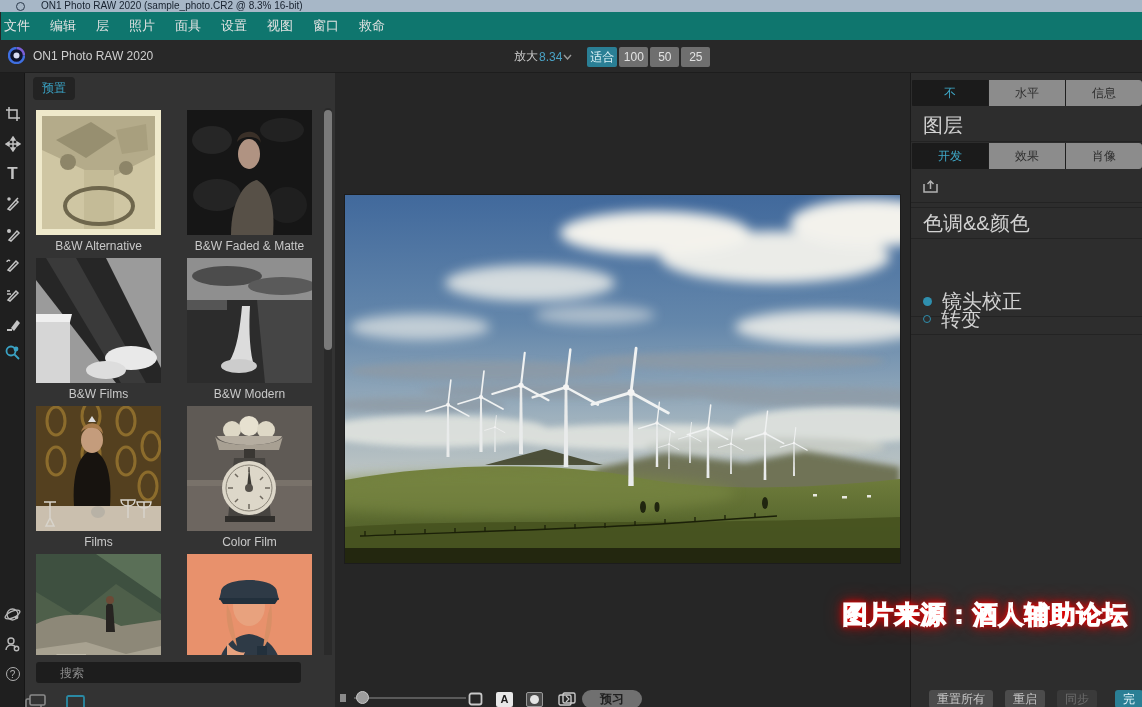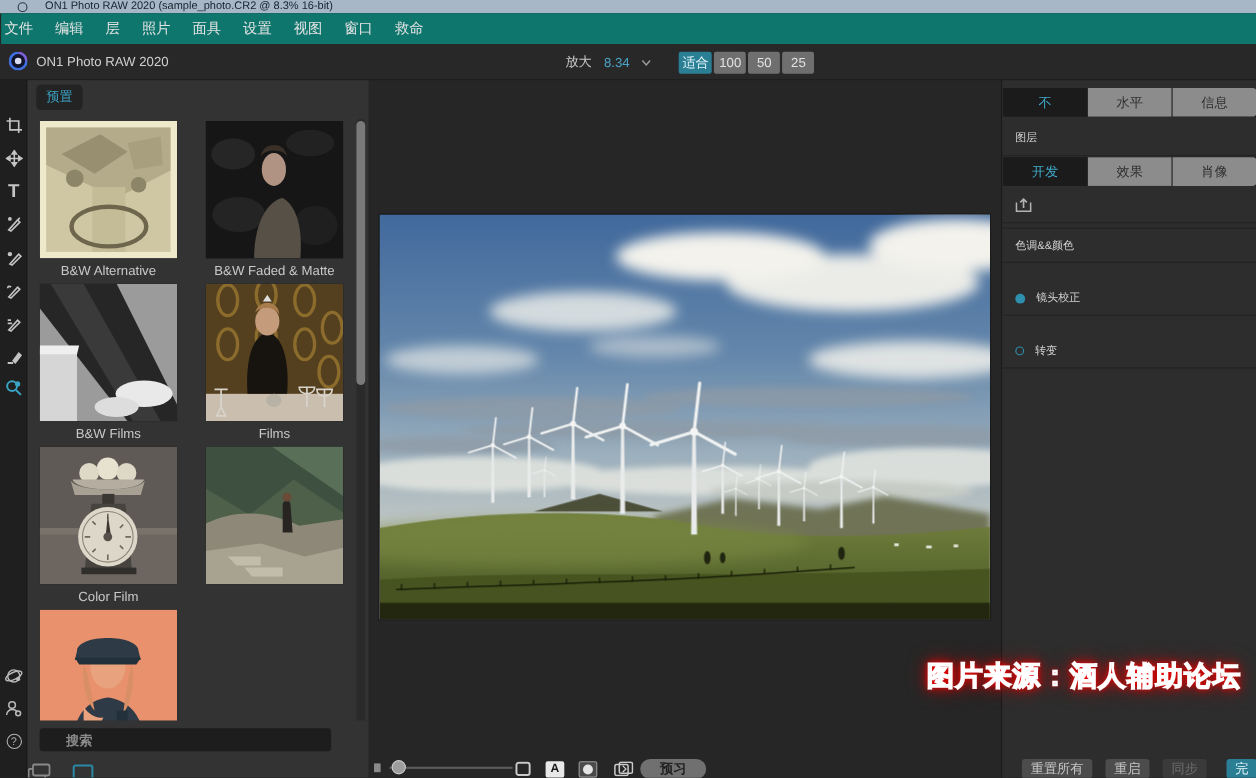--- a/index.html
+++ b/index.html
@@ -16,21 +16,21 @@
   
   .menubar { position:absolute; left:1px; top:12px; width:1142px; height:28px;
     background:#0f766e; display:flex; align-items:center; gap:0; padding-left:3px; }
   .menubar .mitem { color:#e3e3e3; font-size:13px; padding:0 12px 0 0; margin-right:8px; cursor:default; }
 
   
   .appbar { position:absolute; left:0; top:40px; width:1142px; height:33px;
     background:#282828; border-bottom:1px solid #1d1d1d; }
   .brand { position:absolute; left:8px; top:7px; display:flex; align-items:center; gap:8px;justify-content:flex-end; }
   .brand .name { color:#cfcfcf; font-size:12px; }
-  .zoomctl { position:absolute; left:514px; top:6px; height:21px; display:flex; align-items:center; gap:11px; }
+  .zoomctl { position:absolute; left:514px; top:6px; height:21px; display:flex; align-items:center; gap:1px; }
   .zoomctl .lbl { color:#c9c9c9; font-size:12px; }
   .zoomctl .val { color:#4aa3c6; font-size:12px; }
   .segfit { display:flex; gap:2px; margin-left:14px; }
   .segfit .seg { min-width:29px; height:20px; line-height:20px; text-align:center;
     font-size:12px; background:#6f6f6f; color:#e2e2e2; border-radius:2px; padding:0 3px; }
   .segfit .seg.first { background:#2a7f95; color:#dff3f8; }
 
   
   .rail { position:absolute; left:0; top:73px; width:25px; height:634px;
     background:#1f1f1f; border-right:1px solid #161616; }
@@ -57,42 +57,42 @@
   .cell .thumb svg { display:block; }
   .cell .tlabel { height:22px; line-height:22px; text-align:center; color:#c9c9c9; font-size:12px;
     white-space:nowrap; overflow:hidden; }
   .pscroll { position:absolute; right:3px; top:35px; width:8px; height:572px;
     background:#2a2a2a; border-radius:4px; }
   .pscroll .pthumb { position:absolute; left:0; top:2px; width:8px; height:240px;
     background:#7a7a7a; border-radius:4px; }
   .searchrow { position:absolute; left:0; top:582px; width:310px; height:38px; background:#333333; }
   .searchbox { position:absolute; left:11px; top:7px; width:265px; height:21px;
     background:#1d1d1d; border:none; border-radius:3px; color:#cfcfcf;
-    font-size:12px; padding-left:24px; outline:none;font-weight:bold; }
+    font-size:12px; padding-left:24px; outline:none; }
   .searchbox::placeholder { color:#8b8b8b; }
   .searchicon { position:absolute; left:17px; top:11px; pointer-events:none; color:#9a9a9a; }
   .modetoggles { position:absolute; left:0; top:620px; width:310px; height:14px; }
 
   
   .canvas { position:absolute; left:336px; top:73px; width:574px; height:634px; background:#262626; }
   .photo { position:absolute; left:9px; top:122px; width:555px; height:368px;
     box-shadow:0 0 0 1px #1c1c1c; }
 
   
   .rightpanel { position:absolute; left:910px; top:73px; width:232px; height:634px;
     background:#2d2d2d; border-left:1px solid #1a1a1a; }
   .segrow { position:absolute; left:1px; width:230px; height:26px; display:flex; gap:1px;
     background:#1f1f1f; }
   .segrow .stab { flex:1; background:#8c8c8c; color:#2e2e2e; font-size:12px;
     display:flex; align-items:center; justify-content:center; }
   .segrow .stab.sel { background:#1b1b1b; color:#3fa9c9; }
   .segrow .stab.r0l { border-radius:3px 0 0 3px; }
   .segrow .stab.r0r { border-radius:0 3px 3px 0; }
   .prow { position:absolute; left:0; width:232px; border-bottom:1px solid #232323;
-    display:flex; align-items:center; color:#d2d2d2; font-size:10px; padding-left:12px; }
+    display:flex; align-items:center; color:#d2d2d2; font-size:20px; padding-left:12px; }
   .bullet { width:9px; height:9px; border-radius:50%; margin-right:10px; flex:0 0 auto; }
   .bullet.on { background:#2f8fae; }
   .bullet.off { border:1.5px solid #2f8fae; width:8px; height:8px; }
 
   
   .bottombar { position:absolute; left:336px; top:685px; width:806px; height:22px; }
   .slidertrack { position:absolute; left:18px; top:12px; width:112px; height:2px; background:#5a5a5a; }
   .sliderknob { position:absolute; left:20px; top:6px; width:13px; height:13px;
     background:#9d9d9d; border-radius:50%; border:1px solid #c9c9c9; }
   .minirect { position:absolute; left:4px; top:9px; width:6px; height:8px; background:#8a8a8a; }
@@ -285,20 +285,36 @@
             <path d="M10 0 H40 L110 125 H85 Z" fill="#3a3a3a"></path>
             <rect x="0" y="60" width="34" height="65" fill="#d6d6d6"></rect>
             <path d="M0 56 H36 L34 64 H0 Z" fill="#efefef"></path>
             <ellipse cx="95" cy="100" rx="26" ry="12" fill="#e9e9e9"></ellipse>
             <ellipse cx="70" cy="112" rx="20" ry="9" fill="#dddddd"></ellipse>
           </svg>
         </div>
         <div class="tlabel">B&amp;W Films</div>
       </div>
 
+      <div class="cell">
+        <div class="thumb">
+          <svg width="125" height="125" viewBox="0 0 125 125">
+            <rect width="125" height="125" fill="#353535"></rect>
+            <rect width="125" height="42" fill="#8f8f8f"></rect>
+            <ellipse cx="40" cy="18" rx="35" ry="10" fill="#4c4c4c"></ellipse>
+            <ellipse cx="95" cy="28" rx="34" ry="9" fill="#5a5a5a"></ellipse>
+            <path d="M0 42 H125 V125 H0 Z" fill="#2c2c2c"></path>
+            <path d="M70 42 H125 V125 H78 Z" fill="#454545"></path>
+            <path d="M55 48 C53 70 50 92 42 104 L66 104 C62 88 62 64 63 48 Z" fill="#dcdcdc"></path>
+            <ellipse cx="52" cy="108" rx="18" ry="7" fill="#cccccc"></ellipse>
+            <rect x="0" y="42" width="40" height="10" fill="#555555"></rect>
+          </svg>
+        </div>
+        <div class="tlabel">B&amp;W Modern</div>
+      </div>
 
       <div class="cell">
         <div class="thumb">
           <svg width="125" height="125" viewBox="0 0 125 125">
             <rect width="125" height="125" fill="#54401f"></rect>
             <g fill="none" stroke="#8c6c2c" stroke-width="3">
               <ellipse cx="20" cy="15" rx="9" ry="14"></ellipse>
                 <ellipse cx="20" cy="55" rx="9" ry="14"></ellipse>
               <ellipse cx="55" cy="10" rx="9" ry="14"></ellipse>
                 <ellipse cx="55" cy="48" rx="9" ry="14"></ellipse>
@@ -526,21 +542,21 @@
     </div>
     <div class="prow" style="top:97px; height:33px">
       <svg width="15" height="15" viewBox="0 0 15 15">
         <path d="M1 5 V13 H14 V5" fill="none" stroke="#b2b2b2" stroke-width="1.5"></path>
         <path d="M7.5 10 V2 M4.5 5 L7.5 2 L10.5 5" fill="none" stroke="#b2b2b2" stroke-width="1.5"></path>
       </svg>
     </div>
     <div class="prow" style="top:134px; height:32px; border-top:1px solid #232323">
       <span>色调&amp;&amp;颜色</span>
     </div>
-    <div class="prow" style="top:183px; height:31px">
+    <div class="prow" style="top:213px; height:31px">
       <span class="bullet on"></span>
       <span>镜头校正</span>
     </div>
     <div class="prow" style="top:231px; height:31px">
       <span class="bullet off"></span>
       <span>转变</span>
     </div>
   </div>
 
   <div class="bottombar">

